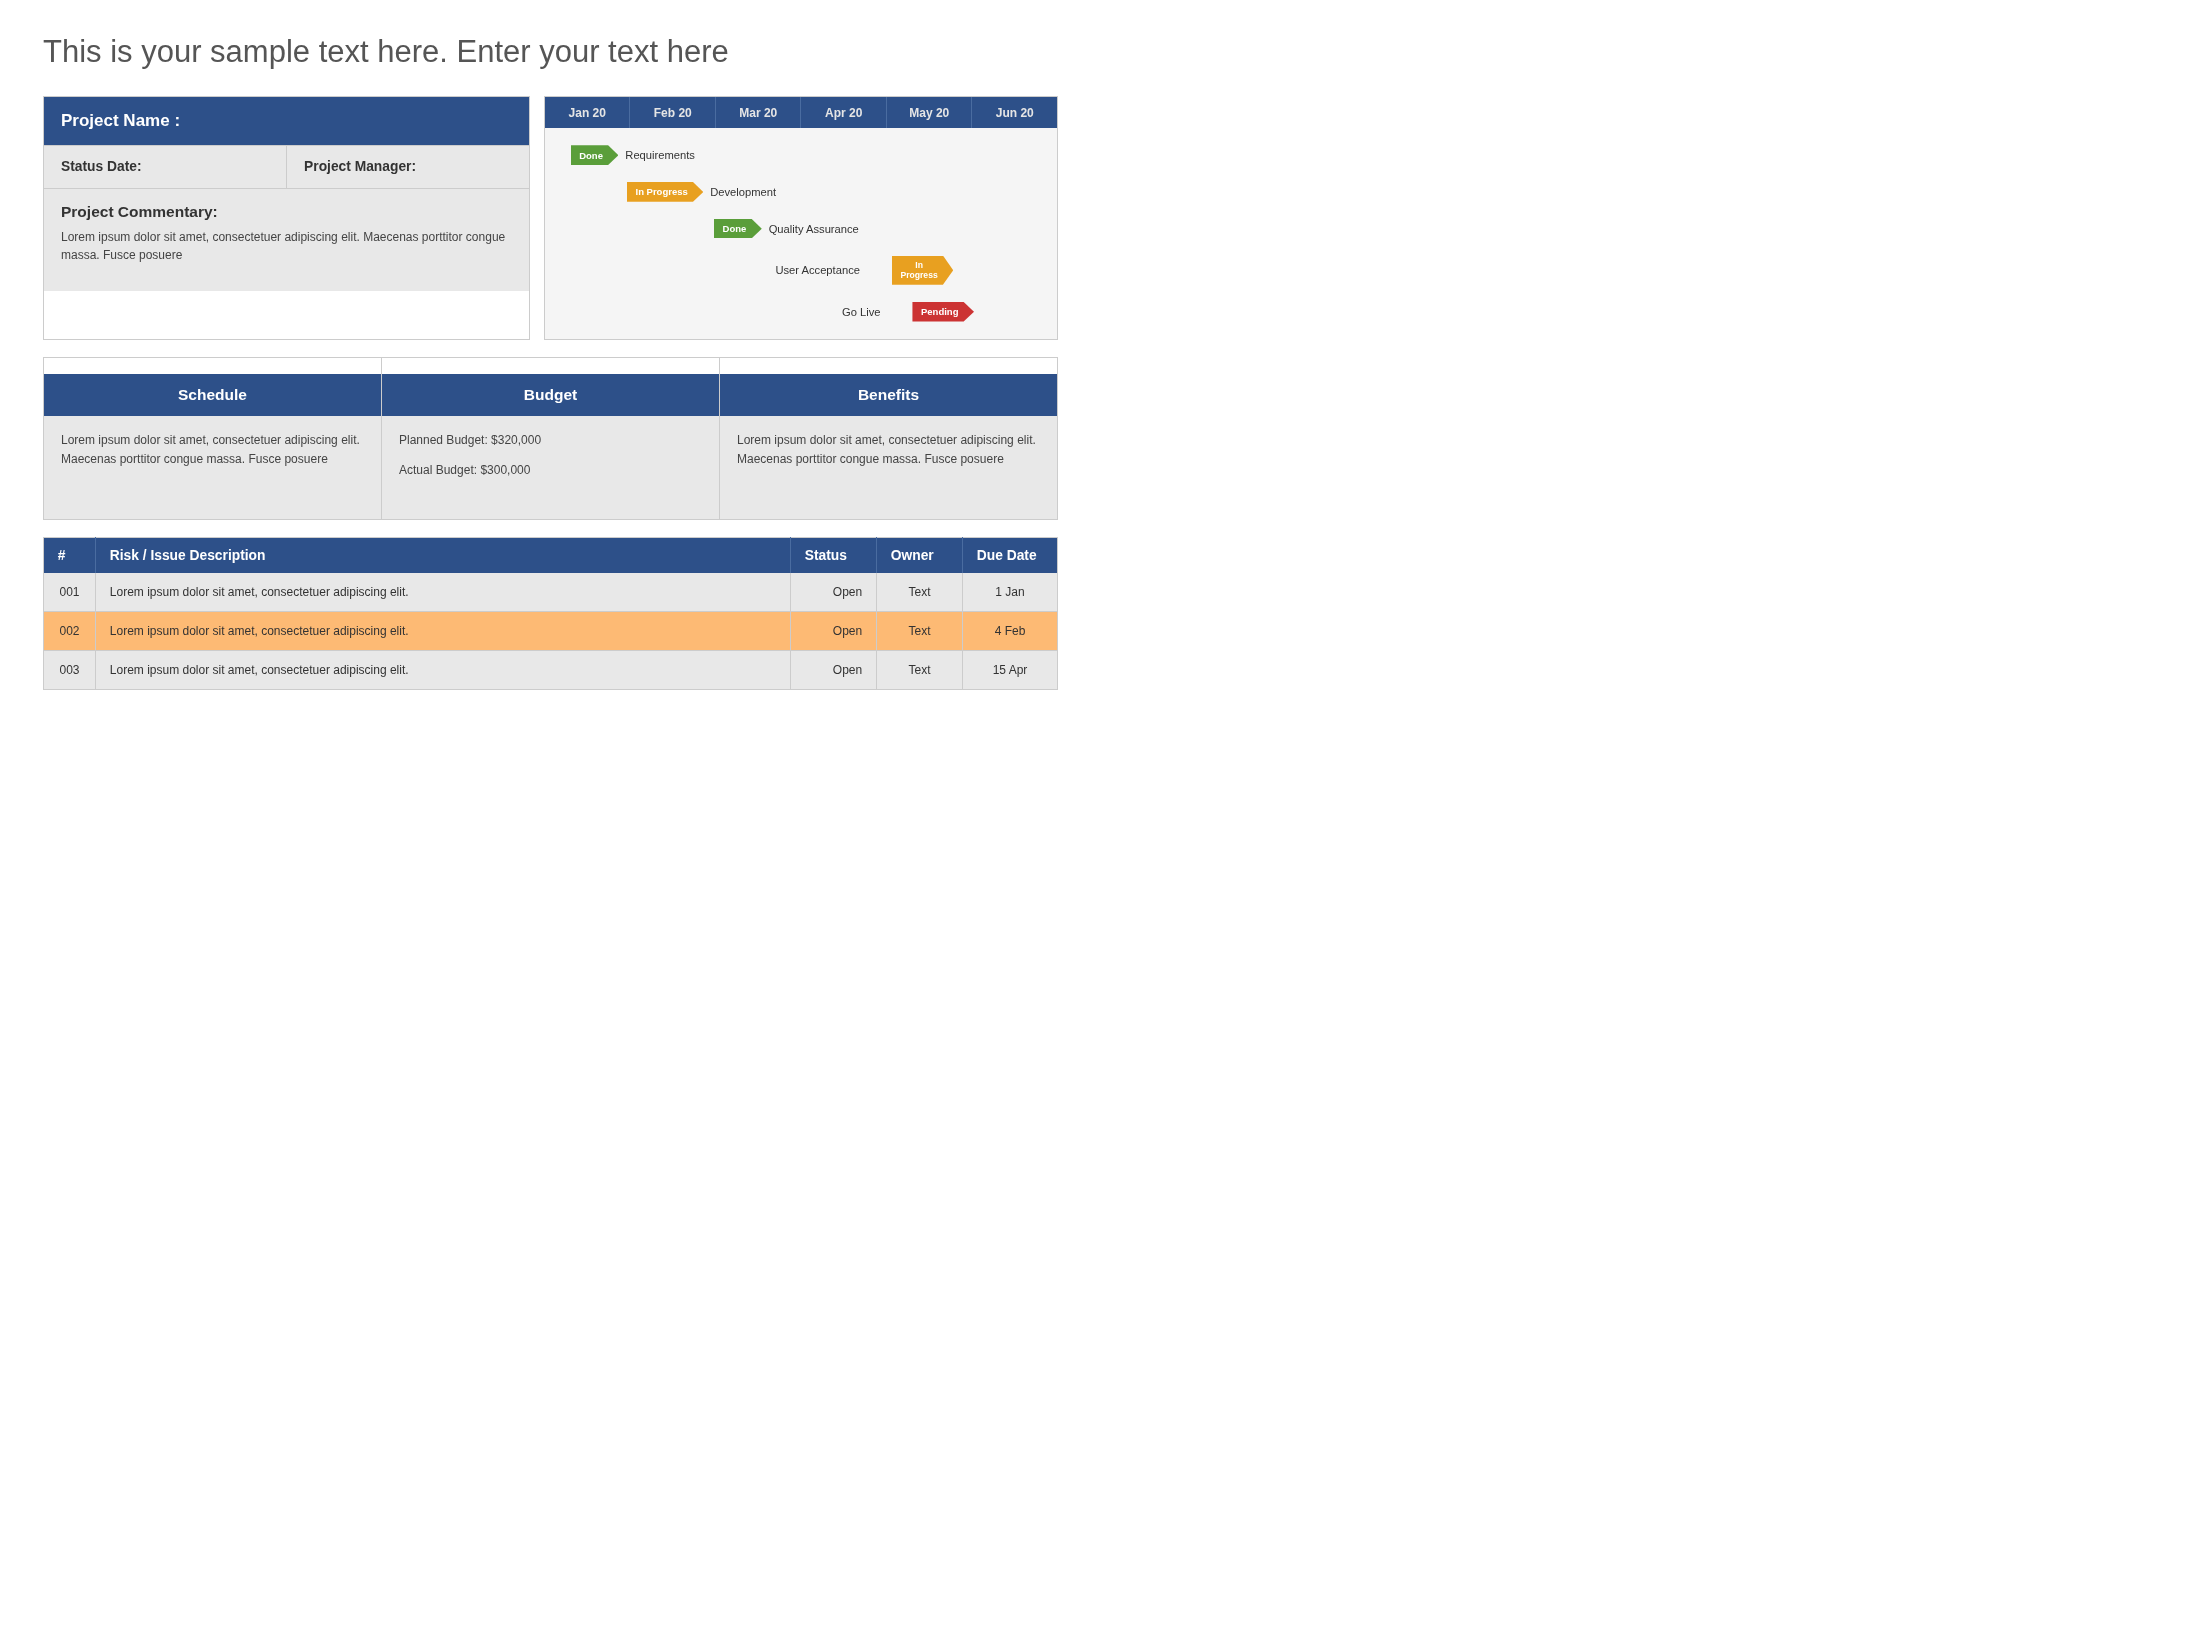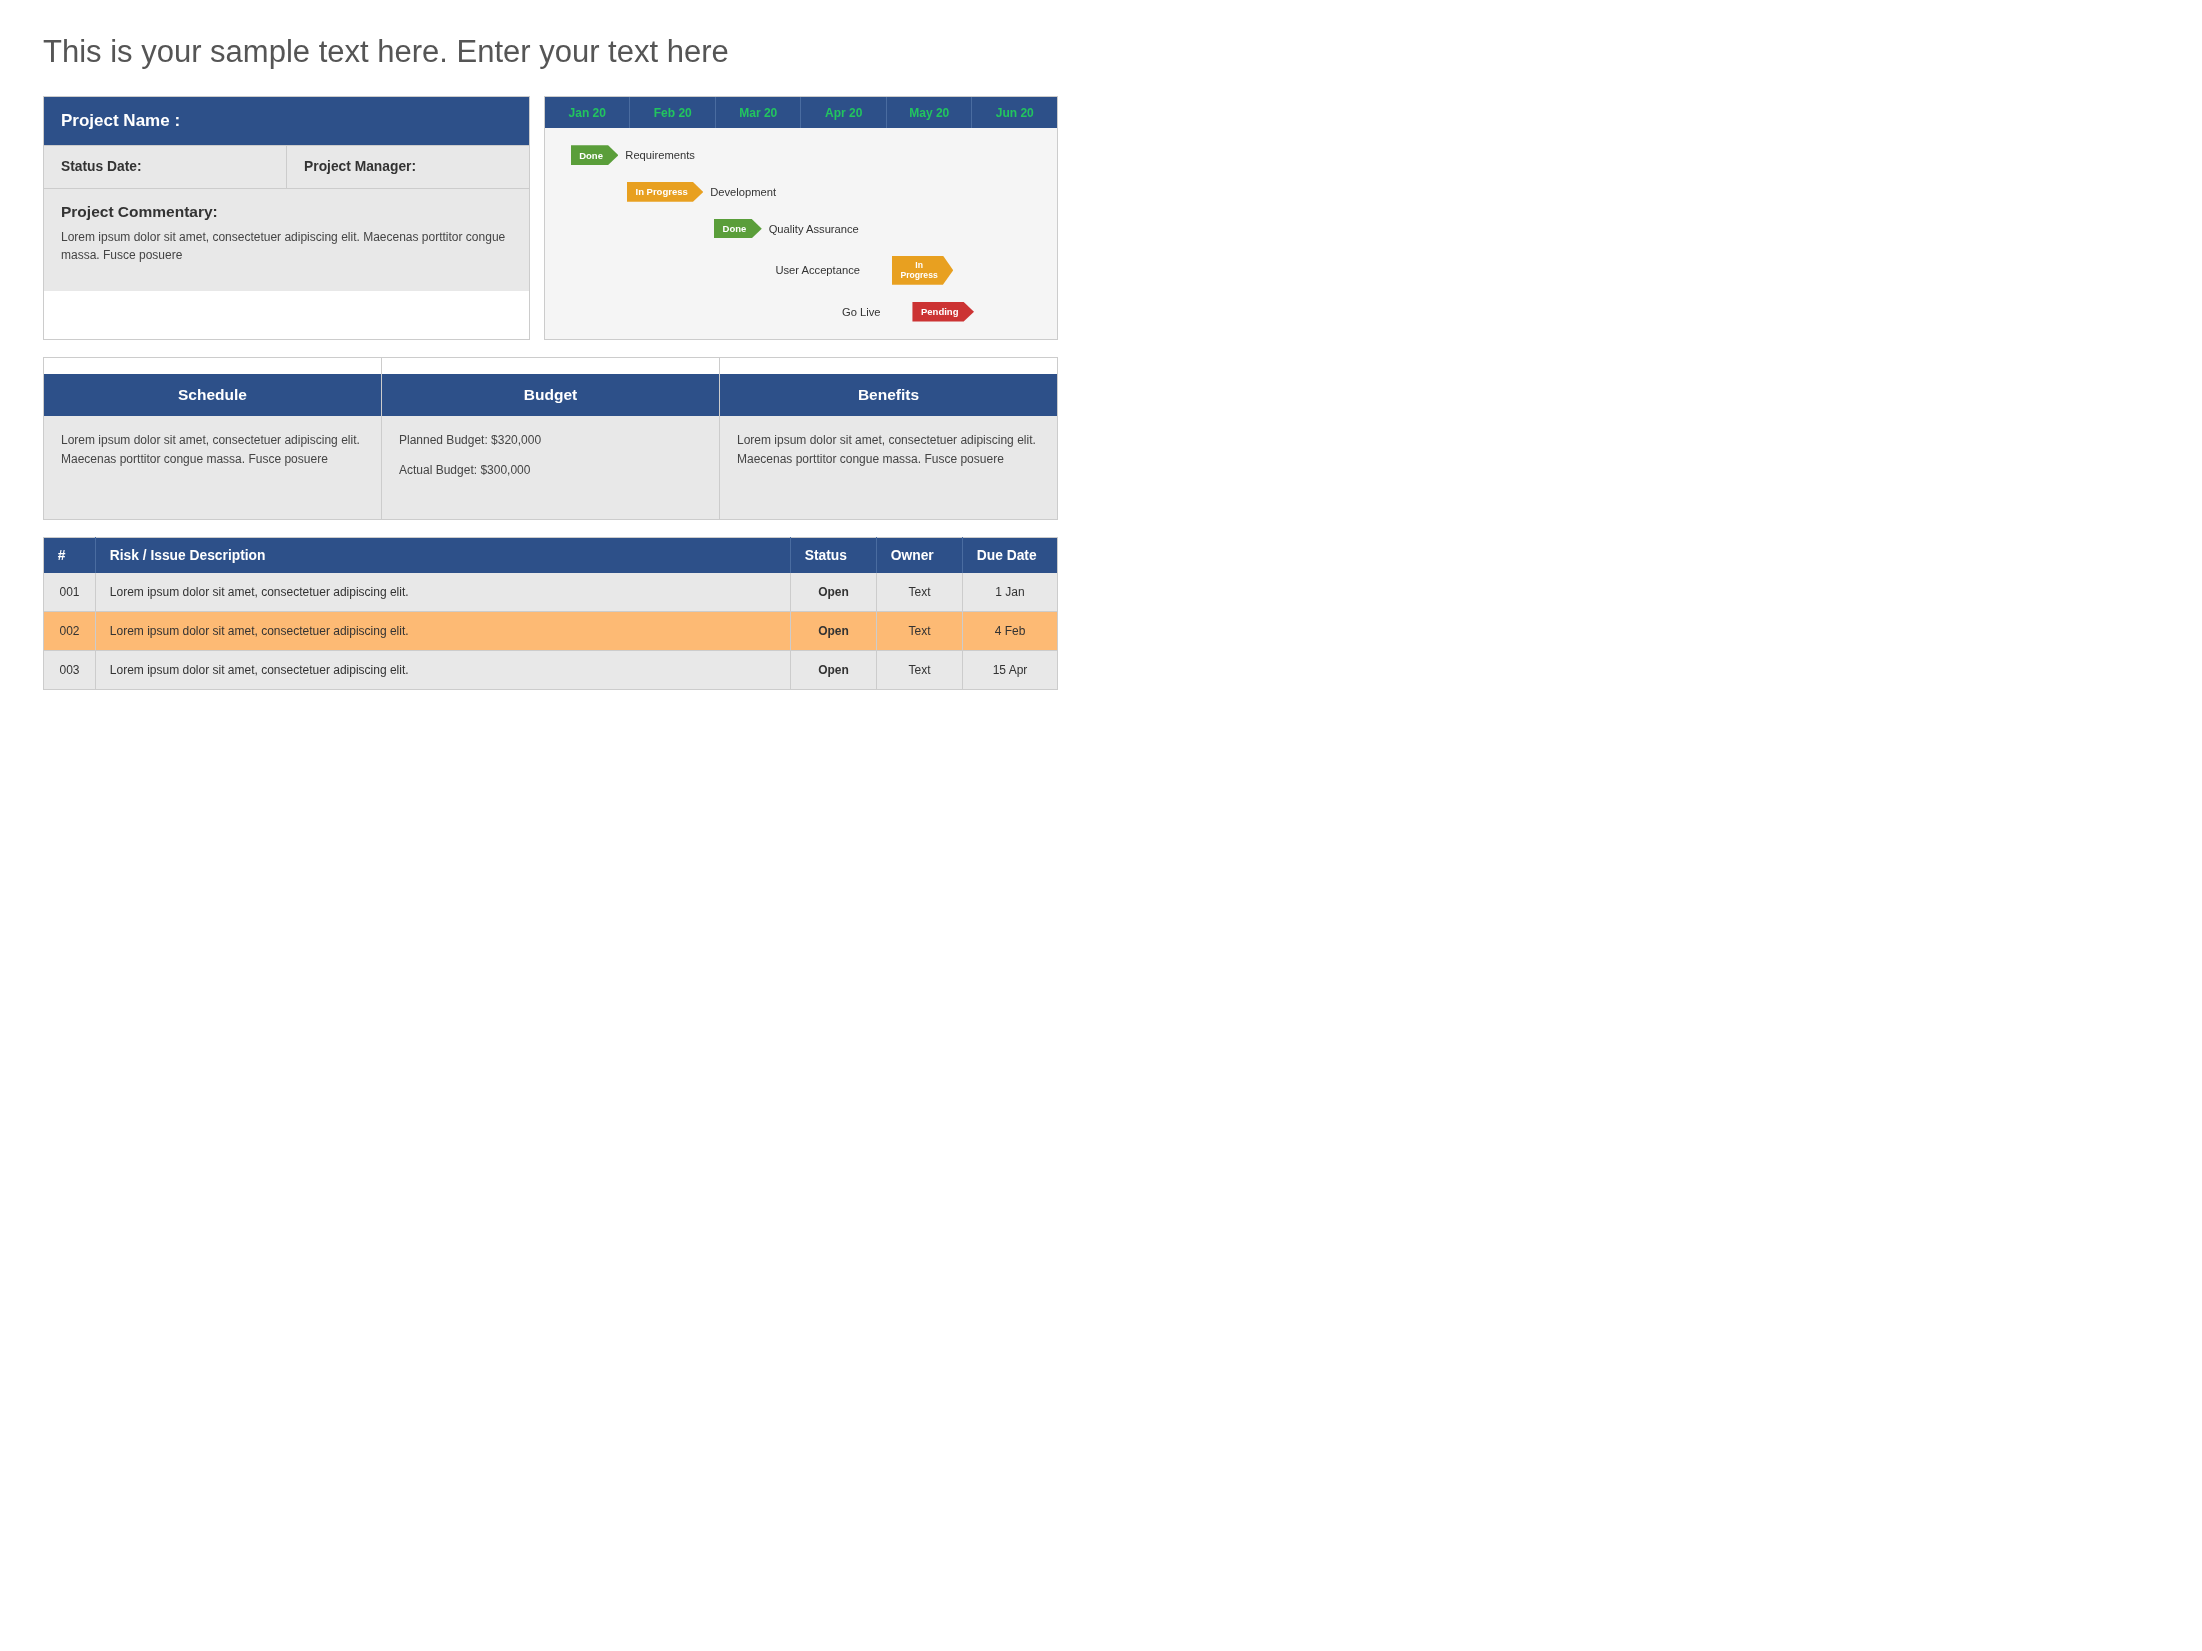--- a/index.html
+++ b/index.html
@@ -84,21 +84,21 @@
       overflow: hidden;
     }
 
     .gantt-header {
       display: flex;
       background: #2d5089;
     }
 
     .gantt-month {
       flex: 1;
-      color: #22c55e;
+      color: #e5e5e5;
       font-weight: bold;
       text-align: center;
       padding: 8.6px 3.4px;
       font-size: 12px;
       border-right: 0.9px solid #4a6ca0;
     }
 
     .gantt-month:last-child {
       border-right: none;
     }
@@ -234,21 +234,21 @@
       padding: 12px 13.8px;
       font-size: 12px;
       color: #333;
       border-right: 0.9px solid #ccc;
     }
 
     .risk-table tbody td:last-child { border-right: none; }
 
     .col-num { width: 52px; text-align: center; }
     .col-desc { }
-    .col-status { width: 86px; text-align: center; font-weight: bold; }
+    .col-status { width: 86px; text-align: right; }
     .col-owner { width: 86px; text-align: center; }
     .col-date { width: 95px; text-align: center; }
 
     
     .double-arrow {
       display: flex;
       align-items: center;
       gap: 25px;
     }
 

